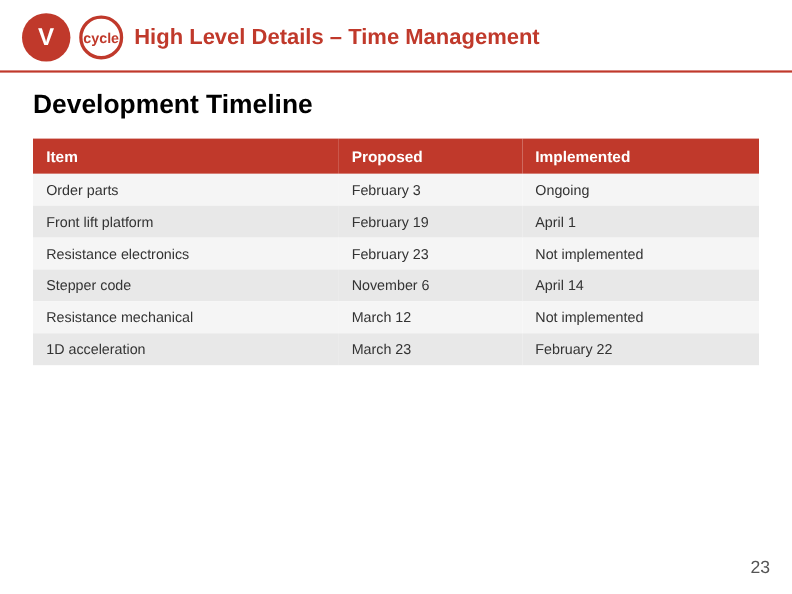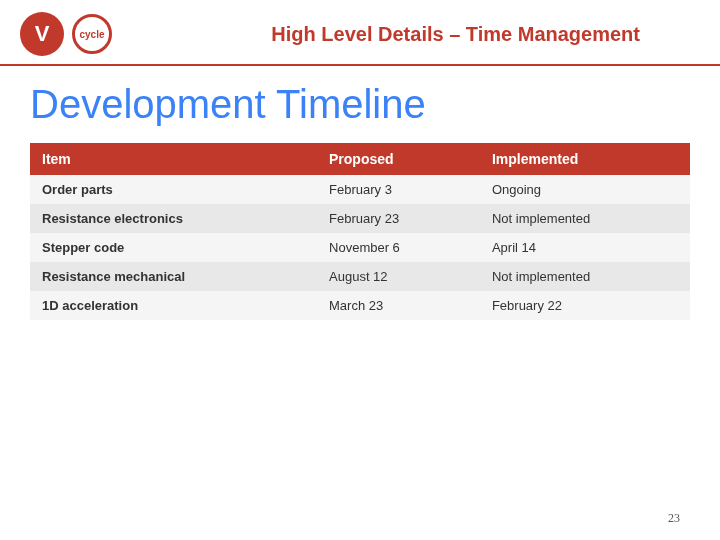--- a/index.html
+++ b/index.html
@@ -43,43 +43,43 @@
 
     .logo-ring {
       width: 40px;
       height: 40px;
       border: 3px solid #c0392b;
       border-radius: 50%;
       display: flex;
       align-items: center;
       justify-content: center;
       color: #c0392b;
-      font-size: 10px;
+      font-size: 13px;
       font-weight: bold;
     }
 
     .header-title {
       flex: 1;
-      text-align: right;
+      text-align: left;
       font-size: 20px;
       color: #c0392b;
       font-weight: bold;
       padding-right: 60px;
       padding-left: 10px;
     }
 
     
     .main-content {
       padding: 16px 30px 10px 30px;
     }
 
     .section-title {
-      font-size: 40px;
-      color: #3b82f6;
-      font-weight: 400;
+      font-size: 24px;
+      color: #000000;
+      font-weight: 700;
       margin-bottom: 16px;
     }
 
     
     .timeline-table {
       width: 100%;
       border-collapse: collapse;
     }
 
     .timeline-table thead tr {
@@ -103,31 +103,30 @@
       background: #f5f5f5;
     }
 
     .timeline-table tbody td {
       padding: 7px 12px;
       font-size: 13px;
       color: #333;
     }
 
     .timeline-table tbody tr td:first-child {
-      font-weight: 700;
+      font-weight: 400;
     }
 
     
     .page-number {
       position: absolute;
       bottom: 14px;
-      right: 40px;
-      font-size: 12px;
+      right: 20px;
+      font-size: 16px;
       color: #555;
-      font-family: Liberation Serif, serif;
     }
   </style>
 </head>
 <body>
 
 <div class="header">
   <div class="logo-area">
     <div class="logo-circle">V</div>
     <div class="logo-ring">cycle</div>
   </div>
@@ -145,32 +144,37 @@
         <th>Implemented</th>
       </tr>
     </thead>
     <tbody id="table-body">
     <tr>
           <td>Order parts</td>
           <td>February 3</td>
           <td>Ongoing</td>
         </tr>
         <tr>
+          <td>Front lift platform</td>
+          <td>February 19</td>
+          <td>April 1</td>
+        </tr>
+        <tr>
           <td>Resistance electronics</td>
           <td>February 23</td>
           <td>Not implemented</td>
         </tr>
         <tr>
           <td>Stepper code</td>
           <td>November 6</td>
           <td>April 14</td>
         </tr>
         <tr>
           <td>Resistance mechanical</td>
-          <td>August 12</td>
+          <td>March 12</td>
           <td>Not implemented</td>
         </tr>
         <tr>
           <td>1D acceleration</td>
           <td>March 23</td>
           <td>February 22</td>
         </tr>
       </tbody>
   </table>
 </div>

